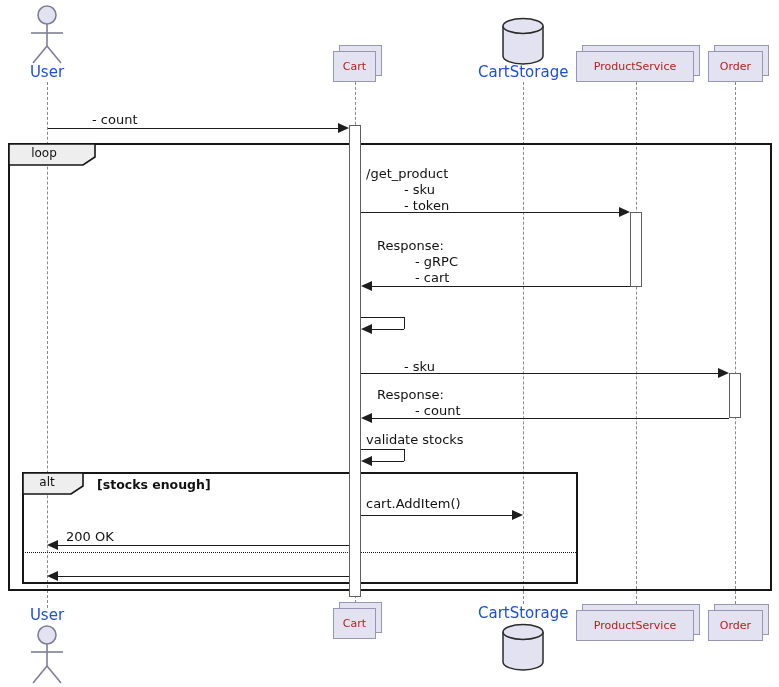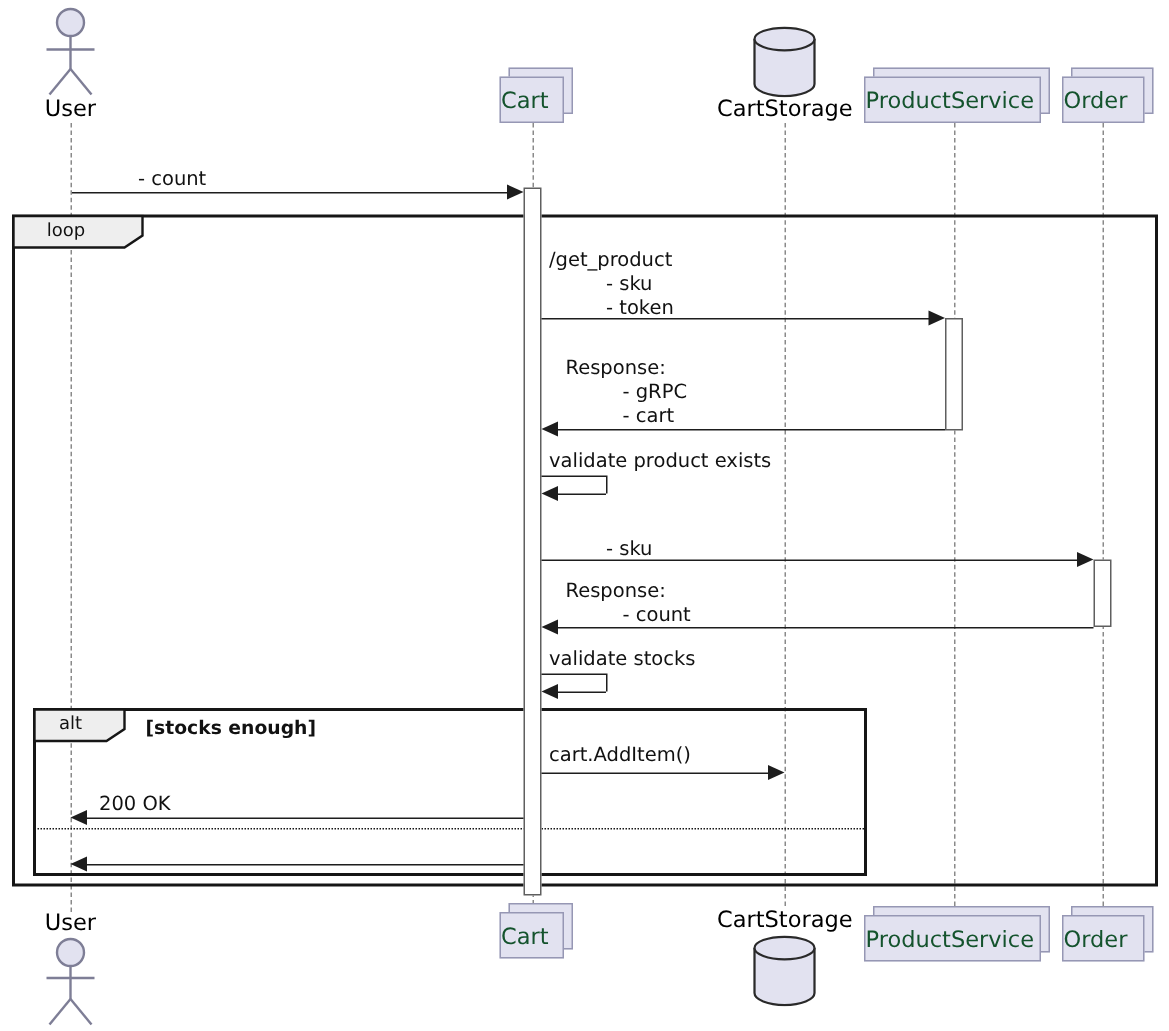--- a/index.html
+++ b/index.html
@@ -3,22 +3,22 @@
 <meta charset="utf-8">
 <style>
   html,body { margin:0; padding:0; background:#ffffff; }
   .canvas {
     position:relative; width:779px; height:687px; overflow:hidden;
     background:#ffffff; color:#111;
     font-family:"DejaVu Sans","Liberation Sans",sans-serif;
   }
   .lifeline { position:absolute; width:0; border-left:1px dashed #8a8a8a; }
   .pbox { position:absolute; background:#E2E2F0; border:1px solid #9697b4; box-sizing:border-box; }
-  .pbox.front { display:flex; align-items:center; font-size:15px; color:#14532d; }
-  .plabel { position:absolute; font-size:15px; text-align:center; color:#000000; }
+  .pbox.front { display:flex; align-items:center; justify-content:center; font-size:11px; color:#b91c1c; }
+  .plabel { position:absolute; font-size:15px; text-align:center; color:#1d4ed8; }
   .activation { position:absolute; width:12px; background:#ffffff; border:1px solid #5f5f5f; box-sizing:border-box; }
   .mline { position:absolute; height:0; border-top:1px solid #1d1d1d; }
   .vline { position:absolute; width:0; border-left:1px solid #1d1d1d; }
   .ah-r { position:absolute; width:0; height:0; border-left:11px solid #1d1d1d; border-top:5px solid transparent; border-bottom:5px solid transparent; }
   .ah-l { position:absolute; width:0; height:0; border-right:11px solid #1d1d1d; border-top:5px solid transparent; border-bottom:5px solid transparent; }
   .mtext { position:absolute; font-size:13px; line-height:15px; white-space:pre; }
   .frame { position:absolute; border:2px solid #161616; box-sizing:border-box; }
   .fkw { position:absolute; font-weight:normal; font-size:12px; text-align:center; }
   .fguard { position:absolute; font-weight:bold; font-size:12.5px; }
   .divider { position:absolute; height:0; border-top:1px dotted #161616; }
@@ -92,21 +92,20 @@
   <div class="mtext" style="left:366px;top:166px">/get_product</div>
   <div class="mtext" style="left:404px;top:182px">- sku</div>
   <div class="mtext" style="left:404px;top:198px">- token</div>
 
   <div class="mline" style="left:371px;top:286px;width:259px"></div>
   <div class="ah-l" style="left:361px;top:281px"></div>
   <div class="mtext" style="left:377px;top:238px">Response:</div>
   <div class="mtext" style="left:415px;top:254px">- gRPC</div>
   <div class="mtext" style="left:415px;top:270px">- cart</div>
 
-  <div class="mtext" style="left:366px;top:300px">validate product exists</div>
   <div class="mline" style="left:361px;top:317px;width:43px"></div>
   <div class="vline" style="left:404px;top:317px;height:12px"></div>
   <div class="mline" style="left:371px;top:329px;width:33px"></div>
   <div class="ah-l" style="left:361px;top:324px"></div>
 
   <div class="mline" style="left:361px;top:373px;width:358px"></div>
   <div class="ah-r" style="left:718px;top:368px"></div>
   <div class="mtext" style="left:404px;top:359px">- sku</div>
 
   <div class="mline" style="left:371px;top:418px;width:358px"></div>

